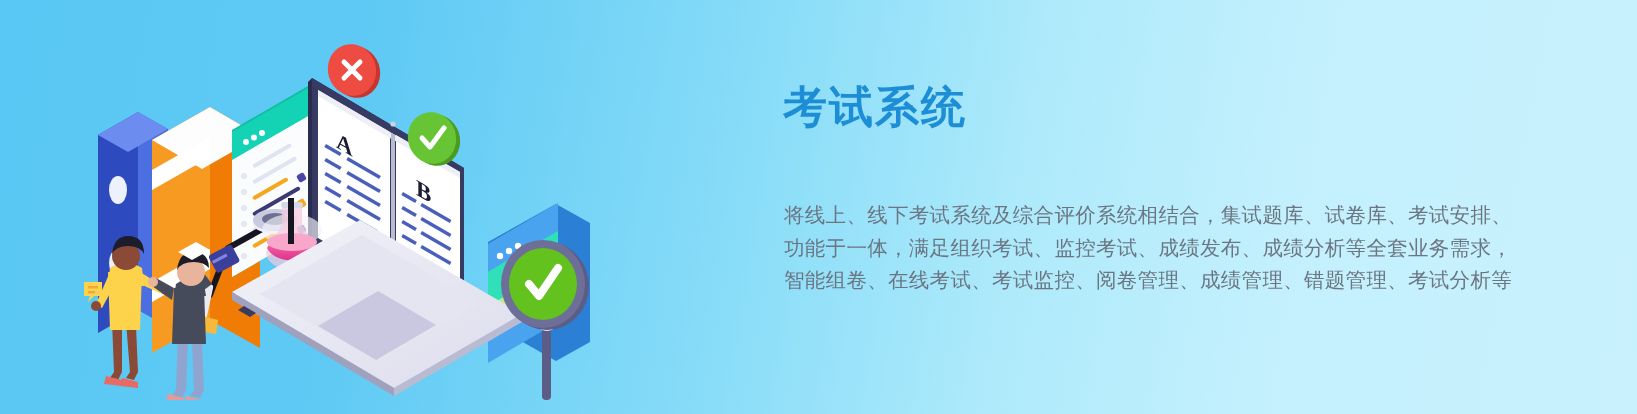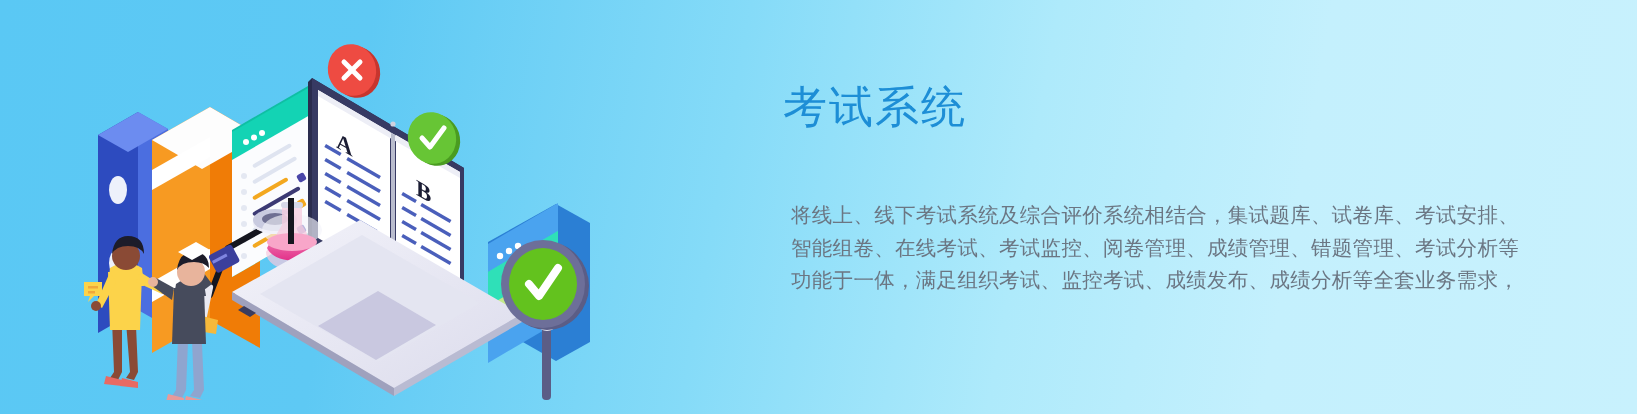--- a/index.html
+++ b/index.html
@@ -40,27 +40,27 @@
     position: absolute;
     left: 783px;
     top: 78px;
     width: 740px;
   }
   #page-title {
     font-size: 44px;
     line-height: 58px;
     letter-spacing: 2px;
     color: #1d8ed6;
-    font-weight: 400;
+    font-weight: 700;
     margin: 0;
     padding: 0;
     white-space: nowrap;
   }
   #description {
-    margin: 8px;
+    margin: 1px;
     padding: 0;
     margin-top: 63px;
     list-style: none;
   }
   #description li {
     font-size: 20.5px;
     line-height: 32.5px;
     color: #6b7683;
     letter-spacing: 0.3px;
     white-space: nowrap;
@@ -272,18 +272,18 @@
         <rect x="152" y="241" width="16" height="3" fill="#7f85e0" transform="rotate(-28 152 241)"></rect>
       </g>
 
     </svg>
   </div>
 
   <div id="text-block">
     <h1 id="page-title">考试系统</h1>
     <ul id="description">
       <li>将线上、线下考试系统及综合评价系统相结合，集试题库、试卷库、考试安排、</li>
+      <li>功能于一体，满足组织考试、监控考试、成绩发布、成绩分析等全套业务需求，</li>
       <li>智能组卷、在线考试、考试监控、阅卷管理、成绩管理、错题管理、考试分析等</li>
-      <li>功能于一体，满足组织考试、监控考试、成绩发布、成绩分析等全套业务需求，</li>
     </ul>
   </div>
 
 </div>
 
 </body></html>

